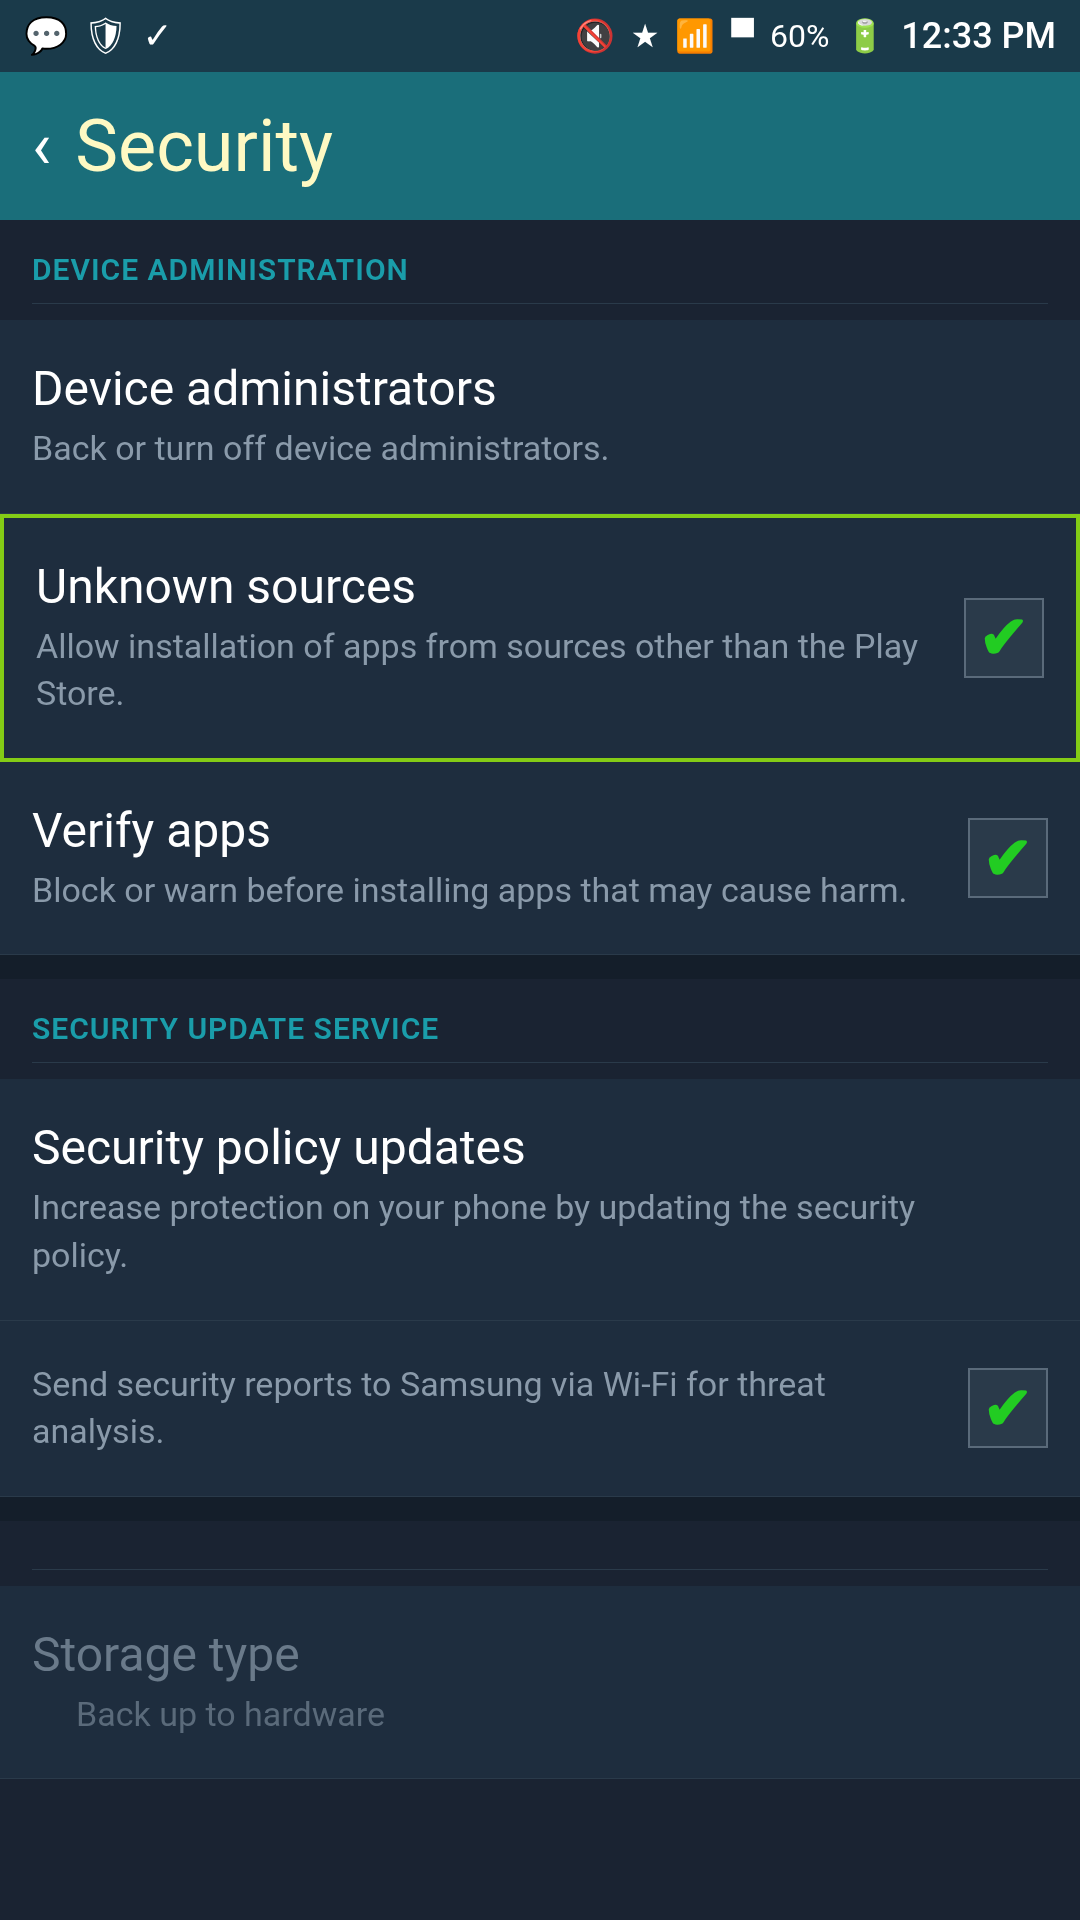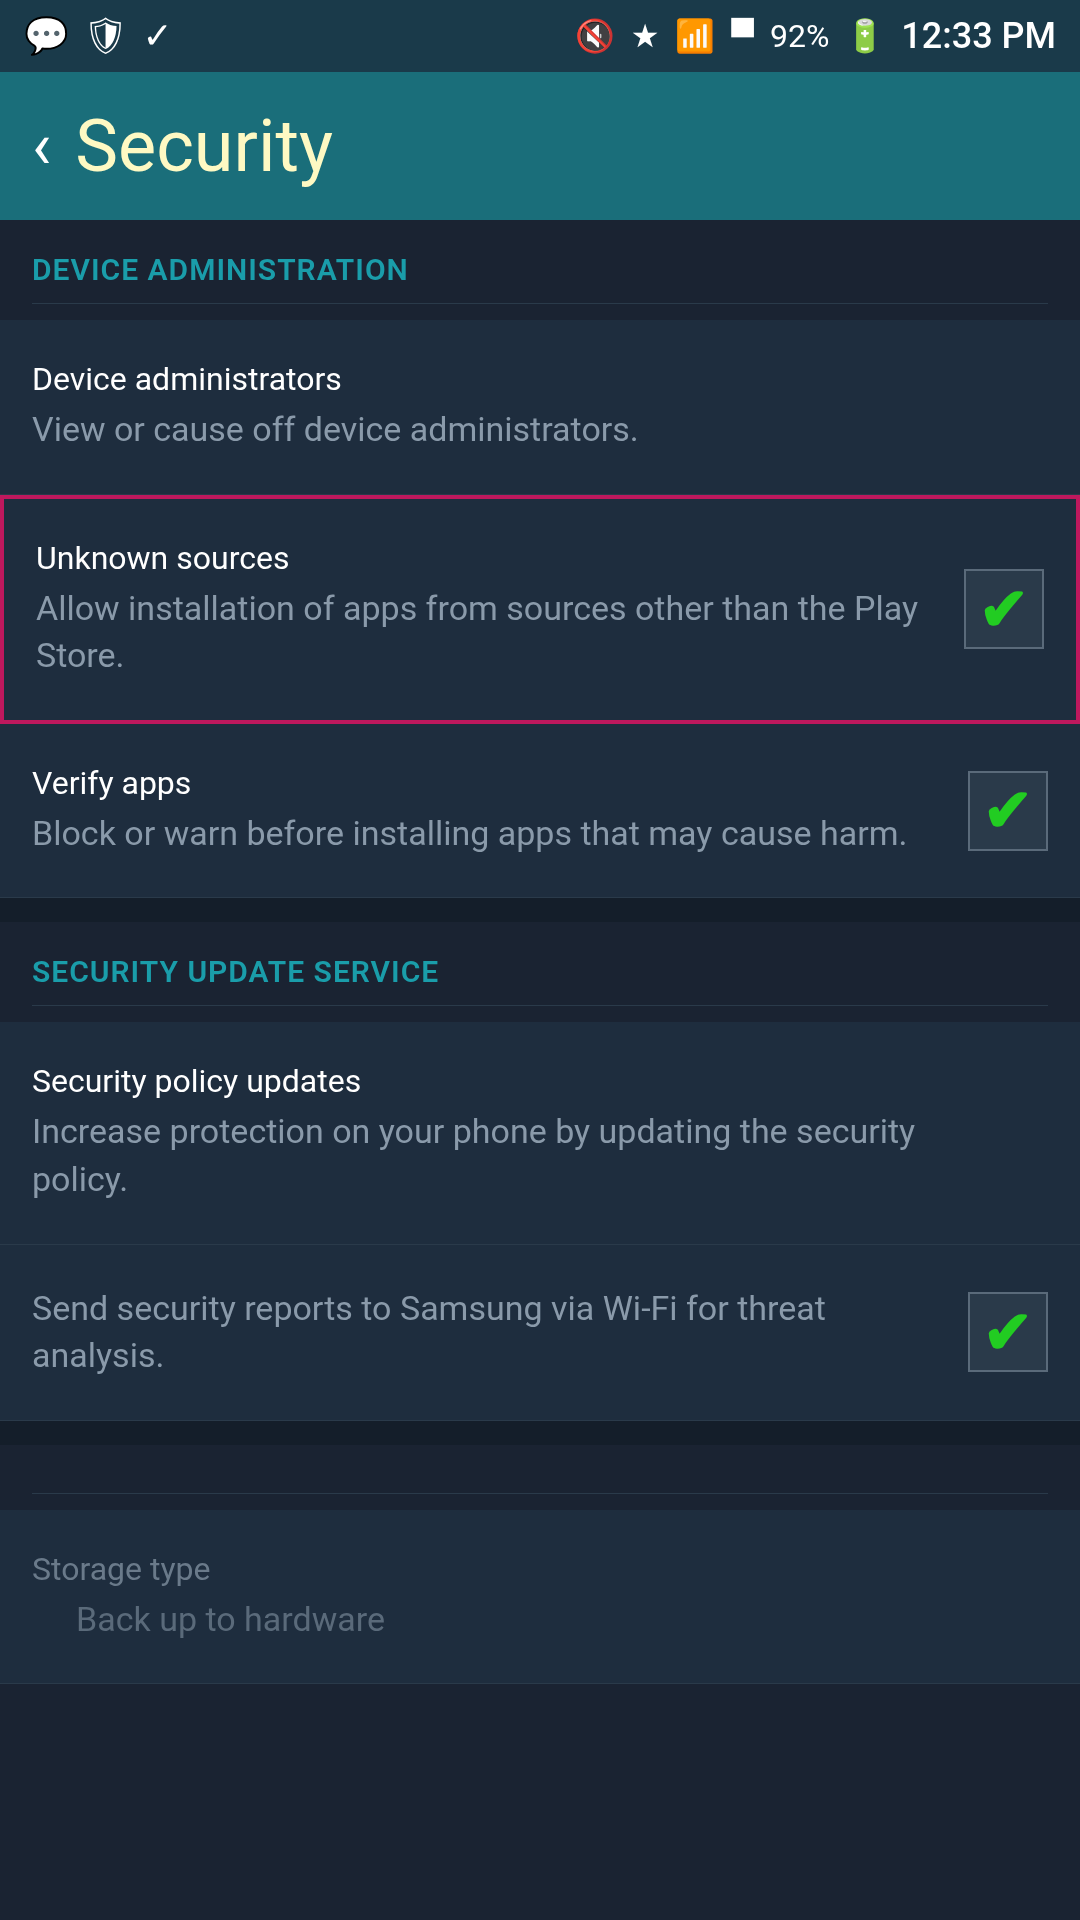--- a/index.html
+++ b/index.html
@@ -94,31 +94,31 @@
       background-color: #1e2d3e;
       padding: 40px 32px;
       border-bottom: 1px solid #2a3a4a;
       display: flex;
       align-items: center;
       justify-content: space-between;
       cursor: pointer;
     }
 
     .setting-item.highlighted {
-      border: 4px solid #be185d;
+      border: 4px solid #84cc16;
       background-color: #1e2d3e;
     }
 
     .setting-item-content {
       flex: 1;
       padding-right: 32px;
     }
 
     .setting-title {
-      font-size: 32px;
+      font-size: 48px;
       font-weight: 400;
       color: #ffffff;
       margin-bottom: 8px;
     }
 
     .setting-description {
       font-size: 34px;
       color: #8a9aaa;
       line-height: 1.4;
     }
@@ -164,42 +164,42 @@
   <div class="status-bar-left">
     <span class="status-icon">💬</span>
     <span class="status-icon">🛡</span>
     <span class="status-icon">✓</span>
   </div>
   <div class="status-bar-right">
     <span>🔇</span>
     <span>★</span>
     <span>📶</span>
     <span>▀</span>
-    <span>92%</span>
+    <span>60%</span>
     <span>🔋</span>
     <span class="status-time">12:33 PM</span>
   </div>
 </div>
 
 <div class="app-bar">
   <span class="back-arrow">‹</span>
   <span class="app-bar-title">Security</span>
 </div>
 
 <div>
 
   <div class="section-header">
     <span class="section-header-text">DEVICE ADMINISTRATION</span>
     <div class="section-divider"></div>
   </div>
 
   <div class="setting-item">
     <div class="setting-item-content">
       <div class="setting-title">Device administrators</div>
-      <div class="setting-description">View or cause off device administrators.</div>
+      <div class="setting-description">Back or turn off device administrators.</div>
     </div>
   </div>
 
   <div class="setting-item highlighted">
     <div class="setting-item-content">
       <div class="setting-title">Unknown sources</div>
       <div class="setting-description">Allow installation of apps from sources other than the Play Store.</div>
     </div>
     <div class="checkbox-container">
       <span class="checkmark">✔</span>

